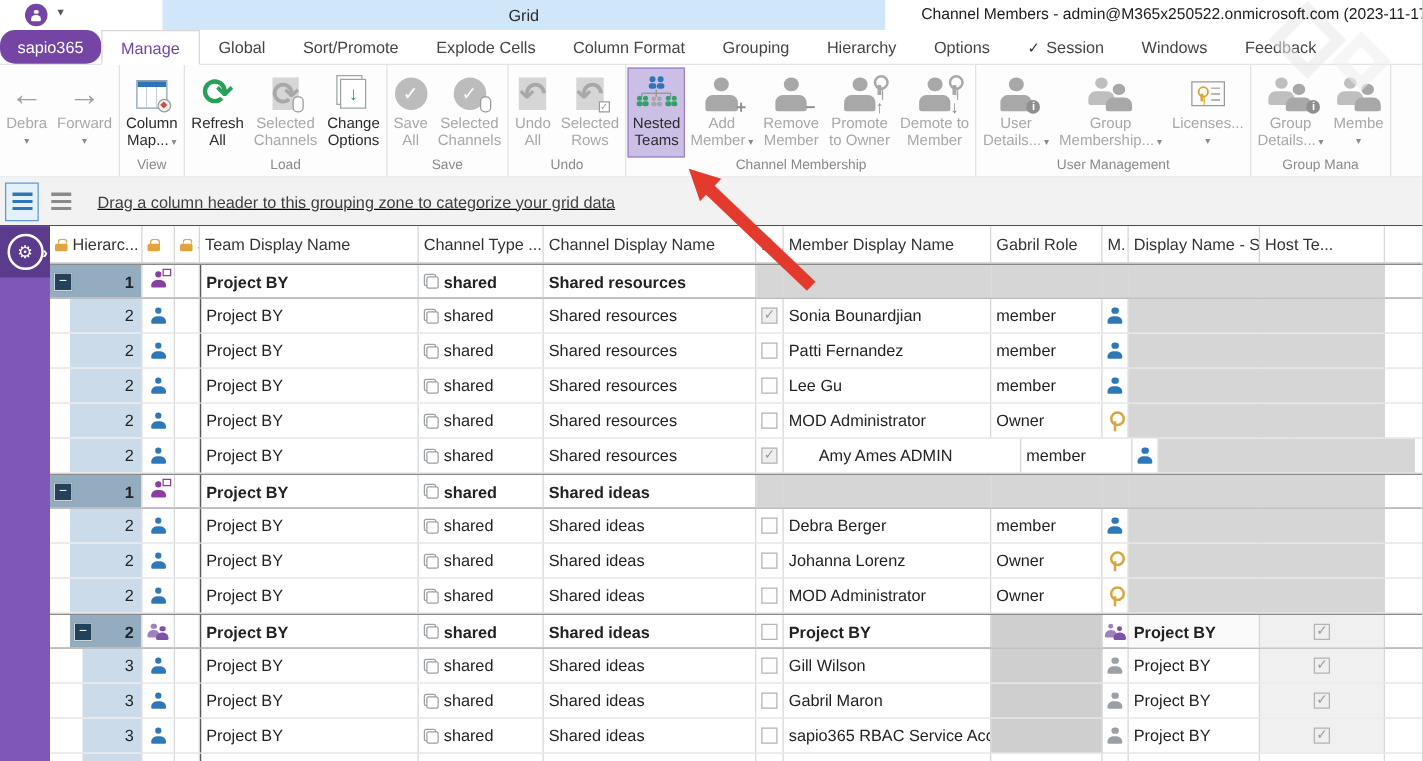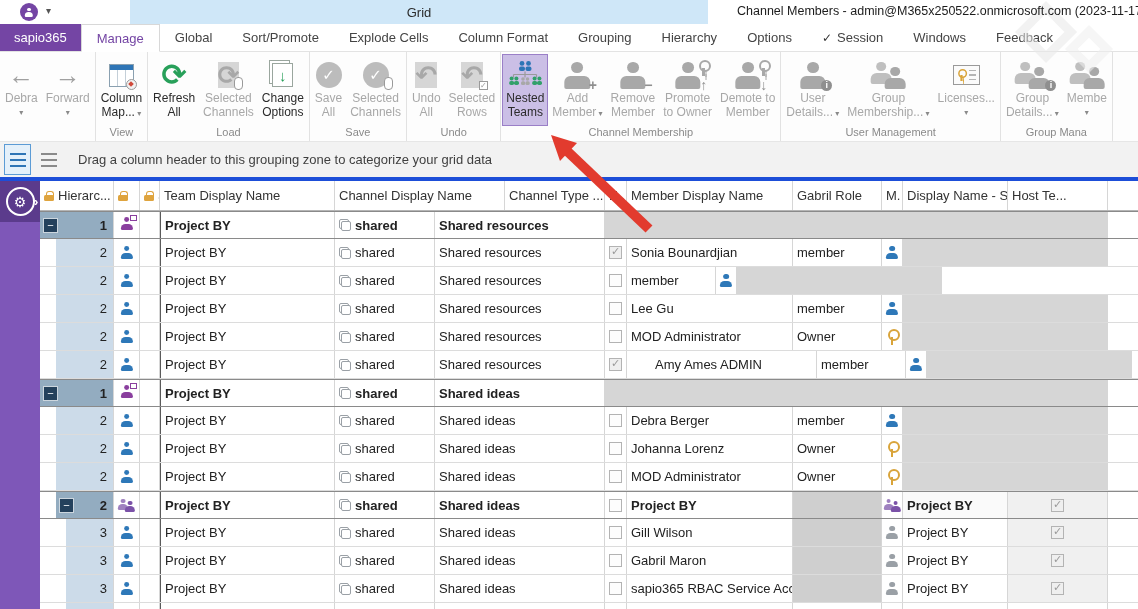--- a/index.html
+++ b/index.html
@@ -11,21 +11,21 @@
   .appicon { position:absolute; left:20px; top:3px; width:18px; height:18px; border-radius:50%; background:#7445a4; display:flex; align-items:center; justify-content:center; }
   .qat-caret { position:absolute; left:46px; top:5px; font-size:10px; color:#555; }
   .ctxband { position:absolute; left:130px; top:0; width:578px; height:24px; background:#cfe7f8; display:flex; align-items:center; justify-content:center; font-size:13px; color:#2b2b2b; }
   .wintitle { position:absolute; left:737px; top:4px; width:401px; white-space:nowrap; overflow:hidden; font-size:12.5px; color:#1c1c1c; }
   .watermark { position:absolute; right:8px; top:-8px; width:110px; height:105px; z-index:0; opacity:.55; pointer-events:none; }
   .wm-d { position:absolute; border:9px solid #e9e9e9; background:transparent; transform:rotate(45deg); }
 
   
   .tabrow { position:relative; height:28px; background:#fff; border-bottom:1px solid #e3e3e3; display:flex; align-items:stretch; z-index:2; }
   .tab { padding:0 15px; display:flex; align-items:center; gap:5px; font-size:13px; color:#444; cursor:default; }
-  .tab.brand { background:#7445a4; color:#fff; padding:0 14px; }
+  .tab.brand { background:#7445a4; color:#fff; padding:0 14px;border-radius:12px; }
   .tab.active { background:#fff; color:#7445a4; border:1px solid #d8d8d8; border-bottom:1px solid #fff; margin-bottom:-1px; }
   .tab .tcheck { font-size:12px; color:#333; }
 
   
   .ribbon { position:relative; height:90px; background:#fdfdfd; display:flex; align-items:stretch; overflow:hidden; border-bottom:1px solid #e6e6e6; z-index:1; }
   .rgroup { display:flex; flex-direction:column; border-right:1px solid #e2e2e2; padding:2px 1px 0 1px; }
   .rbtns { flex:1; display:flex; align-items:flex-start; }
   .rcap { height:15px; text-align:center; font-size:11px; color:#8a8a8a; white-space:nowrap; overflow:hidden; }
   .rbtn { height:72px; padding:2px 3px; display:flex; flex-direction:column; align-items:center; border:1px solid transparent; }
   .rbtn.active { background:#cbbfe6; border-color:#9a7fc7; }
@@ -75,21 +75,21 @@
   .key::after { content:""; position:absolute; top:8px; left:3px; width:2.5px; height:8px; background:currentColor; box-shadow:2.5px 5px 0 -1px currentColor, 2.5px 2px 0 -1px currentColor; }
   .c-gold { color:#d9a43a; }
   .lock { position:relative; display:inline-block; width:10px; height:10px; flex:none; }
   .lock::before { content:""; position:absolute; bottom:0; left:0; width:10px; height:6px; background:#dfa43e; border-radius:1.5px; }
   .lock::after { content:""; position:absolute; top:0; left:2px; width:6px; height:6px; border:1.5px solid #dfa43e; border-bottom:none; border-radius:3px 3px 0 0; }
   .shared-ic { position:relative; display:inline-block; width:12px; height:12px; flex:none; }
   .shared-ic::before { content:""; position:absolute; top:0; left:0; width:8px; height:8px; border:1.4px solid #9aa0a6; border-radius:2px; }
   .shared-ic::after { content:""; position:absolute; bottom:0; right:0; width:8px; height:8px; border:1.4px solid #9aa0a6; border-radius:2px; background:#fff; }
 
   
-  .groupbar { height:39px; background:#f2f2f2; border-bottom:4px solid #1d4ed8; display:flex; align-items:center; padding-left:4px; gap:4px; }
+  .groupbar { height:39px; background:#f2f2f2; border-bottom:1px solid #1d4ed8; display:flex; align-items:center; padding-left:4px; gap:4px;text-decoration:underline; }
   .viewtoggle { width:27px; height:31px; display:flex; align-items:center; justify-content:center; background:transparent; border:1px solid transparent; }
   .viewtoggle.sel { background:#e4f0fa; border-color:#5b9bd5; }
   .bars { width:16px; height:14px; background:repeating-linear-gradient(to bottom, currentColor 0 2.5px, rgba(0,0,0,0) 2.5px 6px); }
   .groupbar .hint { margin-left:12px; font-size:13px; color:#3f3f3f; }
 
   
   .content { position:relative; height:428px; display:flex; }
   .sidebar { width:40px; flex:none; background:#7e57b8; position:relative; }
   .sidebar .top { height:41px; background:#5b3b8c; display:flex; align-items:center; justify-content:center; }
   .gear-circle { width:29px; height:29px; border:2px solid #fff; border-radius:50%; color:#fff; display:flex; align-items:center; justify-content:center; font-size:14px; }
@@ -523,25 +523,25 @@
             <span class="lock"></span>
             <span></span>
           </div>
           <div class="gcell" style="width: 20px;">
             <span class="lock"></span>
             <span>S</span>
           </div>
           <div class="gcell" style="width: 175px;">
             <span>Team Display Name</span>
           </div>
+          <div class="gcell" style="width: 100px;">
+            <span>Channel Type ...</span>
+          </div>
           <div class="gcell" style="width: 170px;">
             <span>Channel Display Name</span>
-          </div>
-          <div class="gcell" style="width: 100px;">
-            <span>Channel Type ...</span>
           </div>
           <div class="gcell" style="width: 22px;">
             <span>E...</span>
           </div>
           <div class="gcell" style="width: 166px;">
             <span>Member Display Name</span>
           </div>
           <div class="gcell" style="width: 89px;">
             <span>Gabril Role</span>
           </div>
@@ -629,20 +629,21 @@
             <div class="gcell" style="width: 20px;"></div>
             <div class="gcell teamcell" style="width: 175px;">Project BY</div>
             <div class="gcell" style="width: 100px;">
               <span class="shared-ic"></span>
               <span style="margin-left: 4px;">shared</span>
             </div>
             <div class="gcell" style="width: 170px;">Shared resources</div>
             <div class="gcell ctr" style="width: 22px;">
               <span class="cb"></span>
             </div>
+            <div class="gcell" style="width: 166px;">Patti Fernandez</div>
             <div class="gcell" style="width: 89px;">member</div>
             <div class="gcell ctr" style="width: 21px; padding: 0px 2px;">
               <span style="position: relative; display: inline-flex; align-items: center; justify-content: center;">
                 <span class="person p-sm c-blue"></span>
               </span>
             </div>
             <div class="gcell g-gray" style="width: 105px;"></div>
             <div class="gcell ctr g-gray" style="width: 100px;"></div>
           </div>
           <div class="grow">

